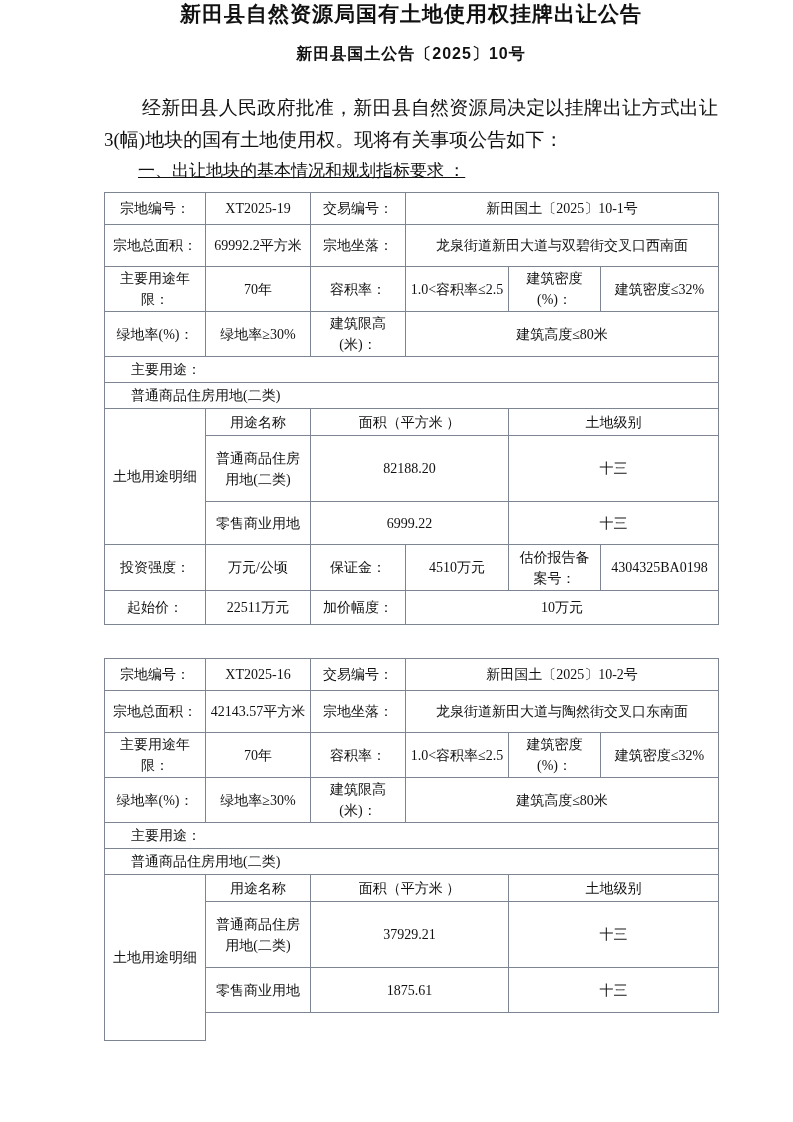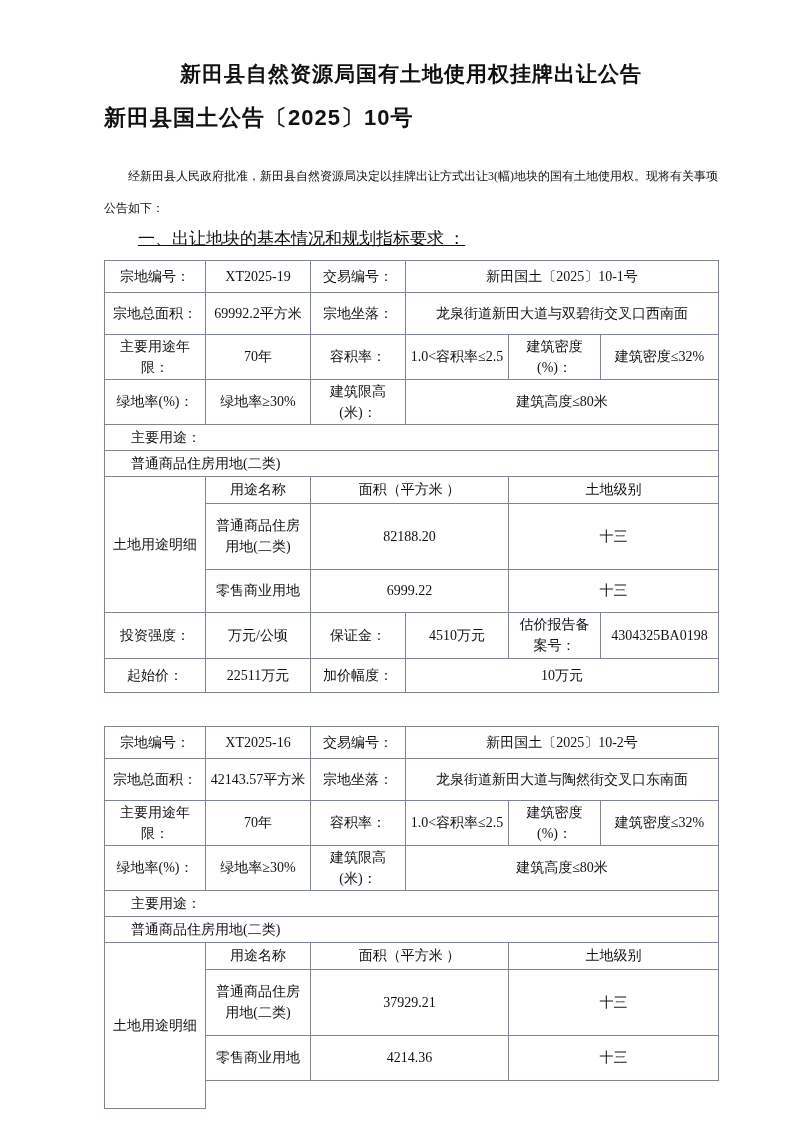--- a/index.html
+++ b/index.html
@@ -3,31 +3,31 @@
 <meta charset="utf-8">
 <style>
   html,body { margin:0; padding:0; background:#e8e8e8; }
   .page {
     width:793px; height:1122px; background:#ffffff; margin:0 auto;
     position:relative; overflow:hidden; color:#111;
     font-family:"Liberation Serif","DejaVu Serif",serif;
   }
   .content { margin-left:104px; width:614px; }
   .doc-title {
-    margin:0; padding-top:60px; text-align:center;
+    margin:0; text-align:center;
     font-family:"Liberation Sans","DejaVu Sans",sans-serif;
     font-weight:bold; font-size:21px; line-height:1.35; letter-spacing:1px;
   }
   .doc-subtitle {
-    margin:16px 0 0 0; text-align:left;
+    margin:16px 0 0 0; text-align:center;
     font-family:"Liberation Sans","DejaVu Sans",sans-serif;
-    font-weight:bold; font-size:22px; line-height:1.3; letter-spacing:1px;
+    font-weight:bold; font-size:16px; line-height:1.3; letter-spacing:1px;
   }
   .intro {
-    margin:27px 0 0 0; font-size:12px; line-height:32px;
+    margin:27px 0 0 0; font-size:19px; line-height:32px;
     text-align:justify; text-indent:2em;
   }
   .section-heading {
     margin:1px 0 7px 0; font-size:17px; line-height:28px; text-indent:2em;text-decoration:underline;
   }
   table.parcel {
     border-collapse:collapse; table-layout:fixed; width:614px;
     font-size:14px;
     border-radius:24px;
   }
@@ -174,21 +174,21 @@
         <td colspan="2">面积（平方米 ）</td>
         <td colspan="2">土地级别</td>
       </tr>
       <tr style="height:66px">
         <td>普通商品住房用地(二类)</td>
         <td colspan="2">37929.21</td>
         <td colspan="2">十三</td>
       </tr>
       <tr style="height:45px">
         <td>零售商业用地</td>
-        <td colspan="2">4214.36</td>
+        <td colspan="2">1875.61</td>
         <td colspan="2">十三</td>
       </tr>
       <tr style="height:28px">
         <td colspan="5" class="cut"></td>
       </tr>
     </tbody>
       </table>
 
   </div>
 </div>

